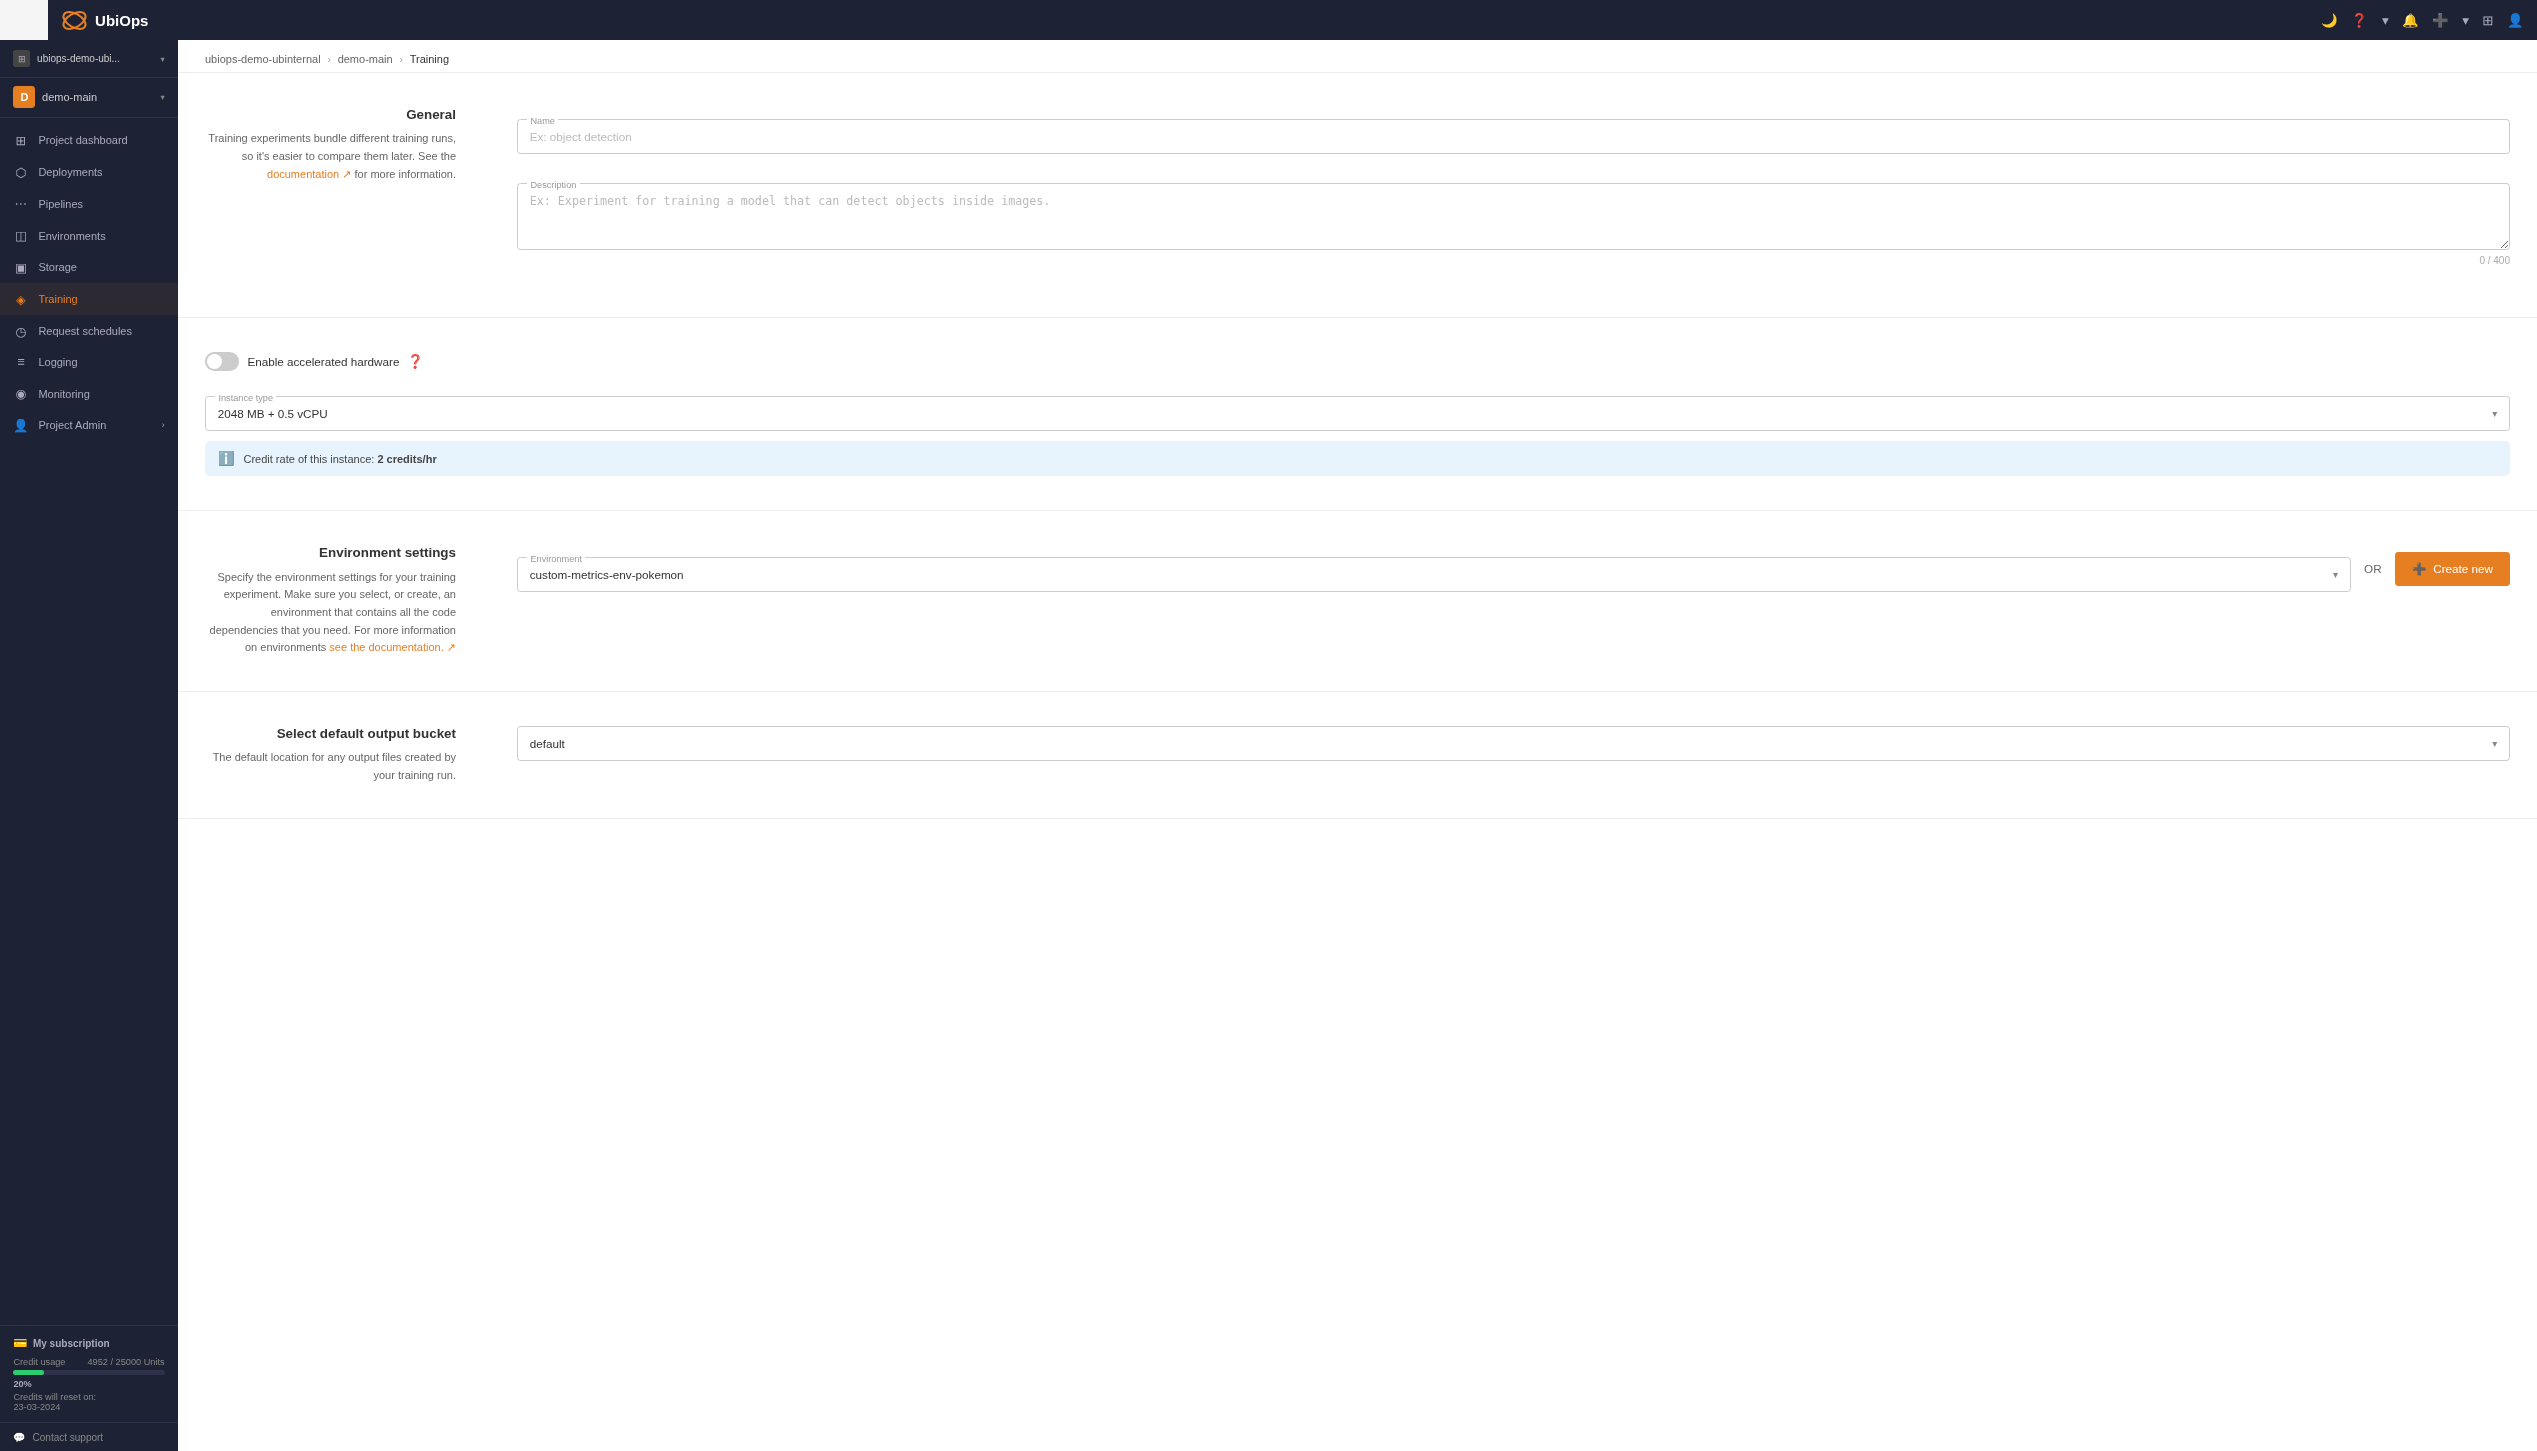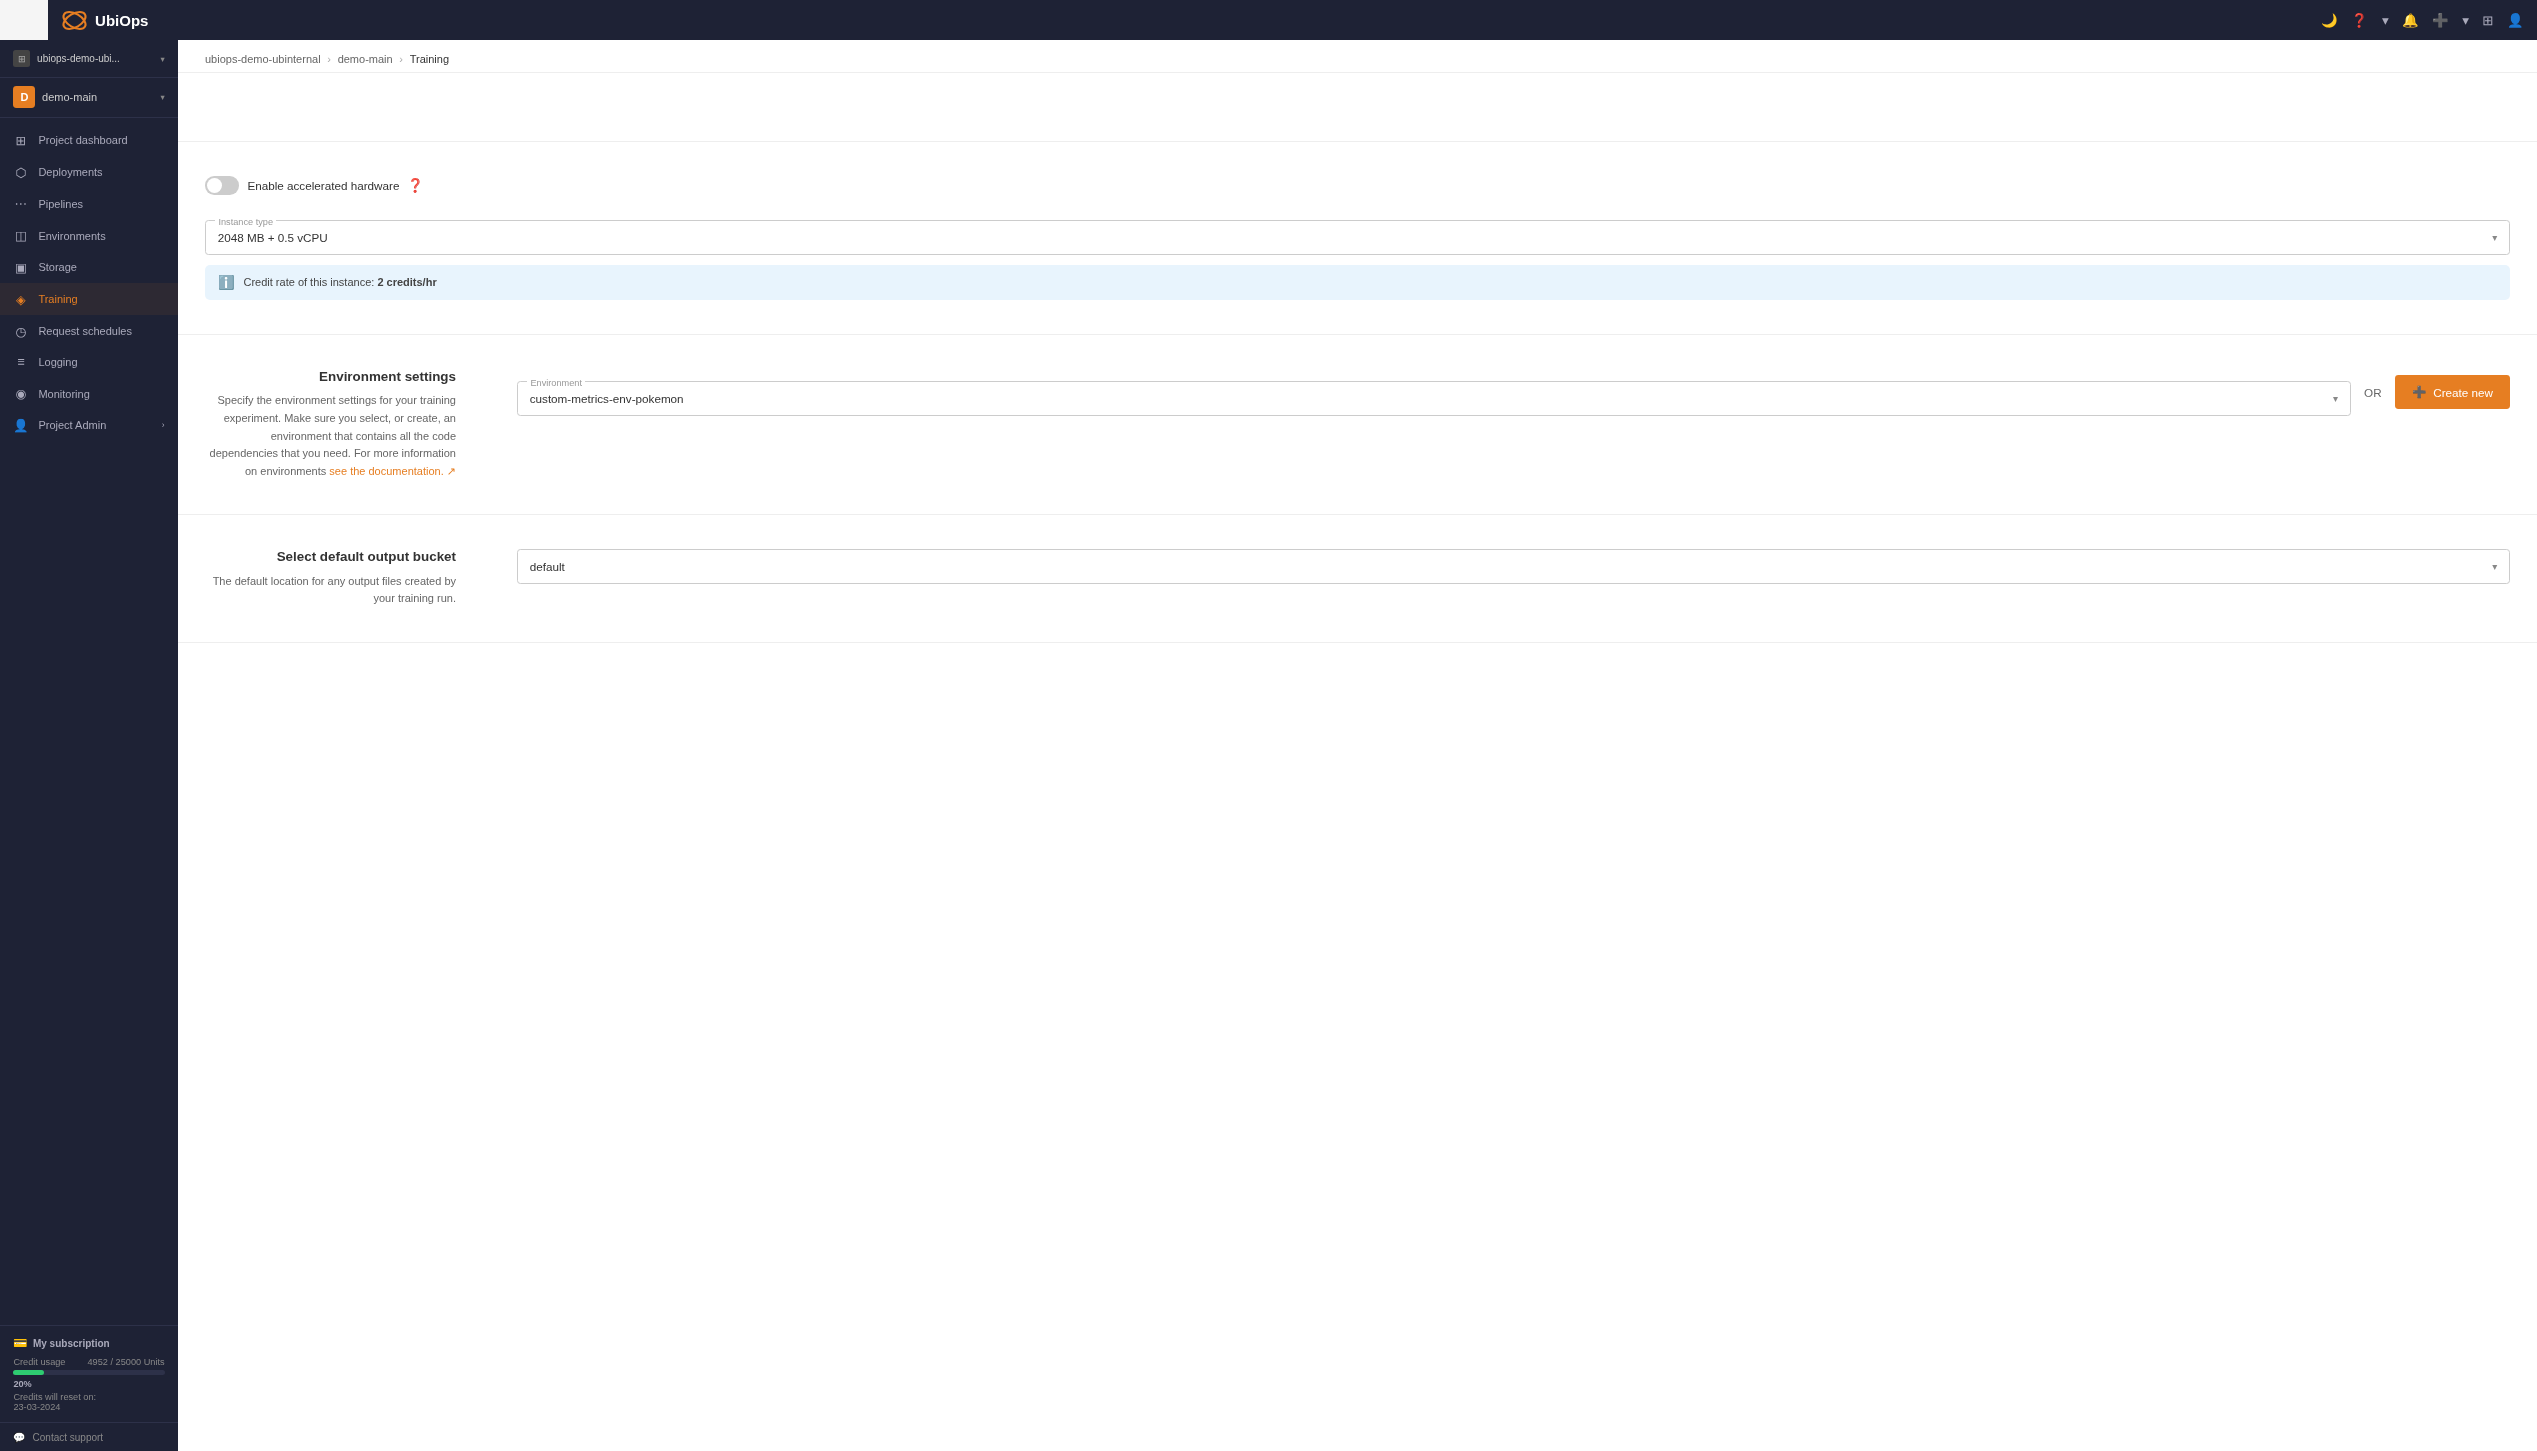--- a/index.html
+++ b/index.html
@@ -283,20 +283,41 @@
     <span class="breadcrumb-sep">›</span>
     <span class="breadcrumb-link">demo-main</span>
     <span class="breadcrumb-sep">›</span>
     <span class="breadcrumb-current">Training</span>
   </div>
 
 
   <div class="form-body">
 
     <div class="form-section">
+      <div class="section-left">
+        <div class="section-title">General</div>
+        <div class="section-desc">
+          <span>Training experiments bundle different training runs, so it's easier to compare them later. See the</span>
+          <a class="section-link">documentation ↗</a>
+          <span>for more information.</span>
+        </div>
+      </div>
+      <div class="section-right">
+        <div class="field-group">
+          <span class="field-label">Name</span>
+          <div class="field-input-wrap">
+            <input class="field-input" type="text" placeholder="Ex: object detection" style="">
+          </div>
+        </div>
+        <div class="field-group">
+          <span class="field-label">Description</span>
+          <textarea class="field-textarea" placeholder="Ex: Experiment for training a model that can detect objects inside images." style=""></textarea>
+          <div class="field-char-count">0 / 400</div>
+        </div>
+      </div>
     </div>
 
     <div class="form-section">
       <div class="section-right">
         <div class="toggle-row">
           <div class="toggle-switch">
             <div class="toggle-knob"></div>
           </div>
           <span class="toggle-label">Enable accelerated hardware</span>
           <span class="toggle-help">❓</span>

